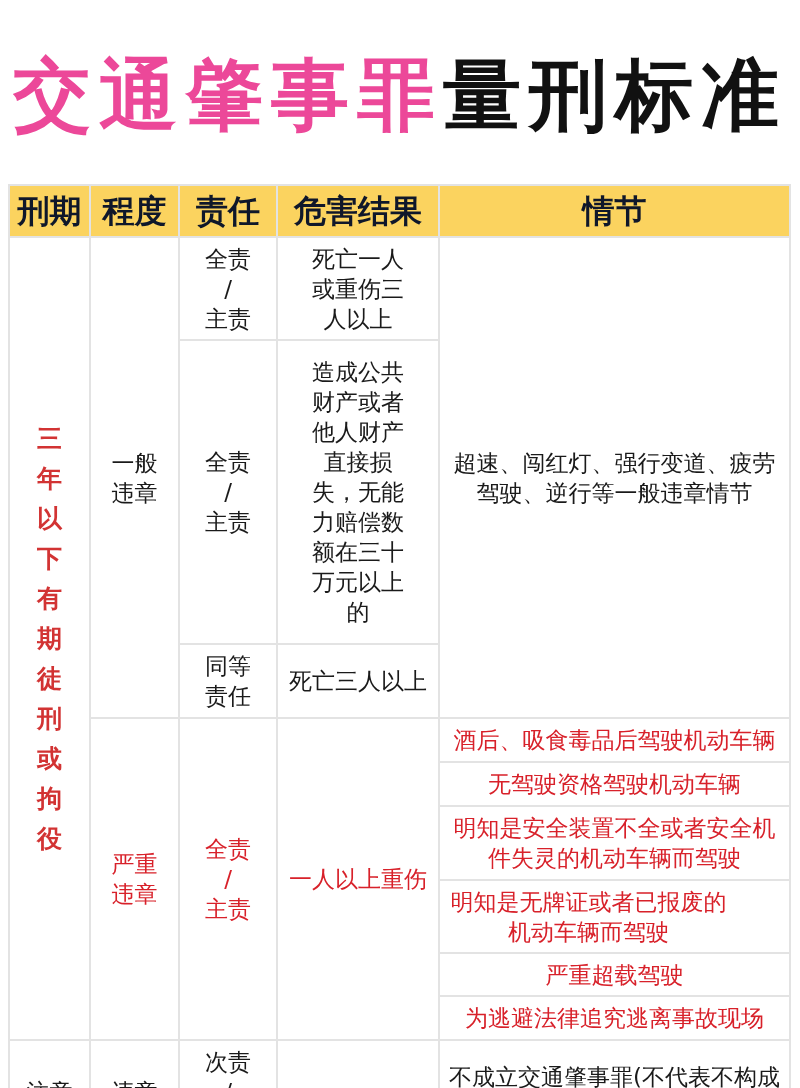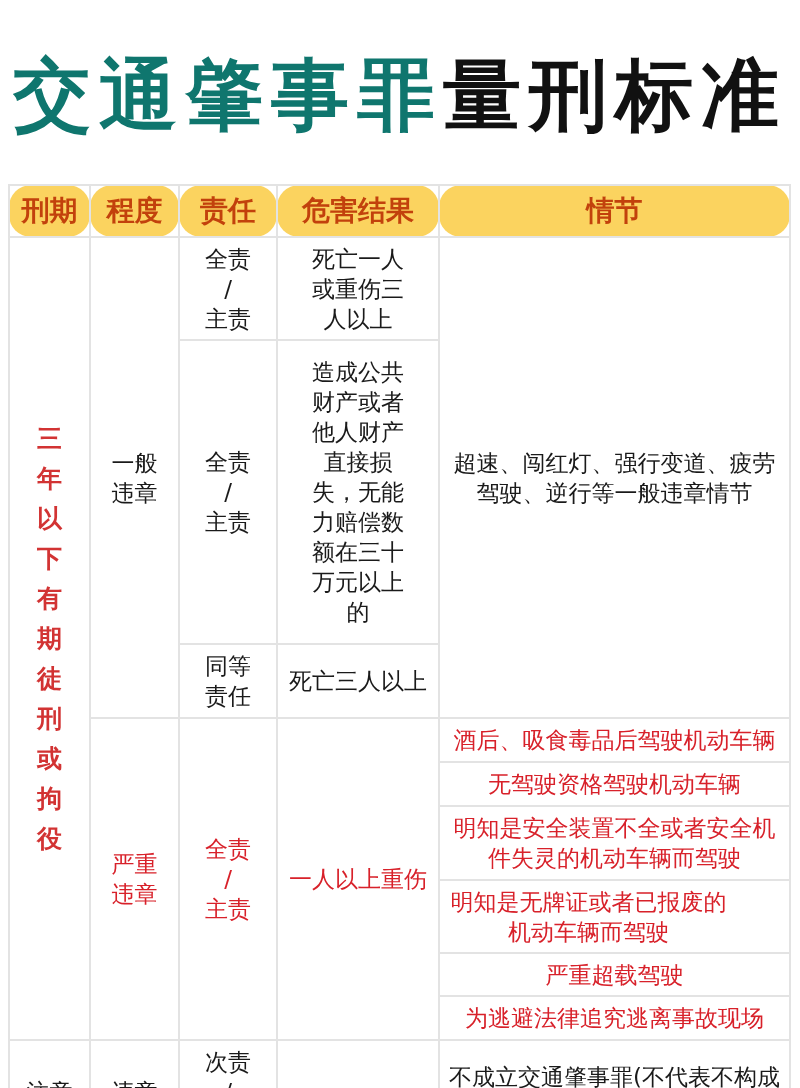--- a/index.html
+++ b/index.html
@@ -1,27 +1,27 @@
 <!DOCTYPE html>
 <html><head>
 <meta charset="utf-8">
 <style>
   html, body { margin:0; padding:0; }
   body { width:800px; height:1088px; background:#ffffff; position:relative; overflow:hidden;
          font-family:"DejaVu Sans","Liberation Sans",sans-serif; }
   .title { position:absolute; left:0; top:40px; width:800px; text-align:center;
            font-family:"DejaVu Serif","Liberation Serif",serif; font-weight:bold;
            font-size:78px; letter-spacing:8px; line-height:110px; white-space:nowrap; }
-  .title .red { color:#0f766e; }
+  .title .red { color:#ec4899; }
   .title .black { color:#111111;margin-top:21px; }
   table { position:absolute; left:8px; top:184px; width:781px; border-collapse:collapse;
           table-layout:fixed; }
   td, th { border:2px solid #e3e3e3; text-align:center; vertical-align:middle; padding:0;
            font-size:23px; line-height:30px; color:#1a1a1a; }
-  th { background:#fbd35f; color:#c2410c; font-size:28px; font-weight:bold; height:50px;border-radius:22px; }
+  th { background:#fbd35f; color:#0f172a; font-size:32px; font-weight:bold; height:50px; }
   .red { color:#d8212a; }
   .vert { font-size:25px; line-height:40px; color:#d23333; font-weight:bold; }
   .vert span { display:block; }
   .left { text-align:center; padding-left:8px; padding-right:8px; }
 </style>
 </head>
 <body>
 
 <div class="title">
   <span class="red">交通肇事罪</span><span class="black">量刑标准</span>

